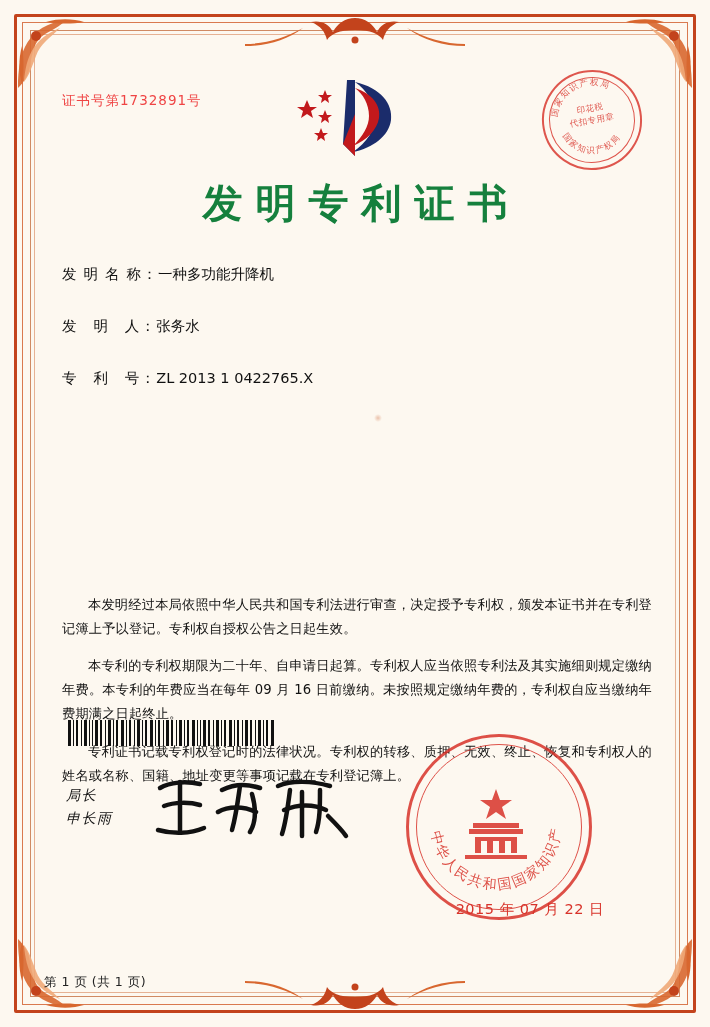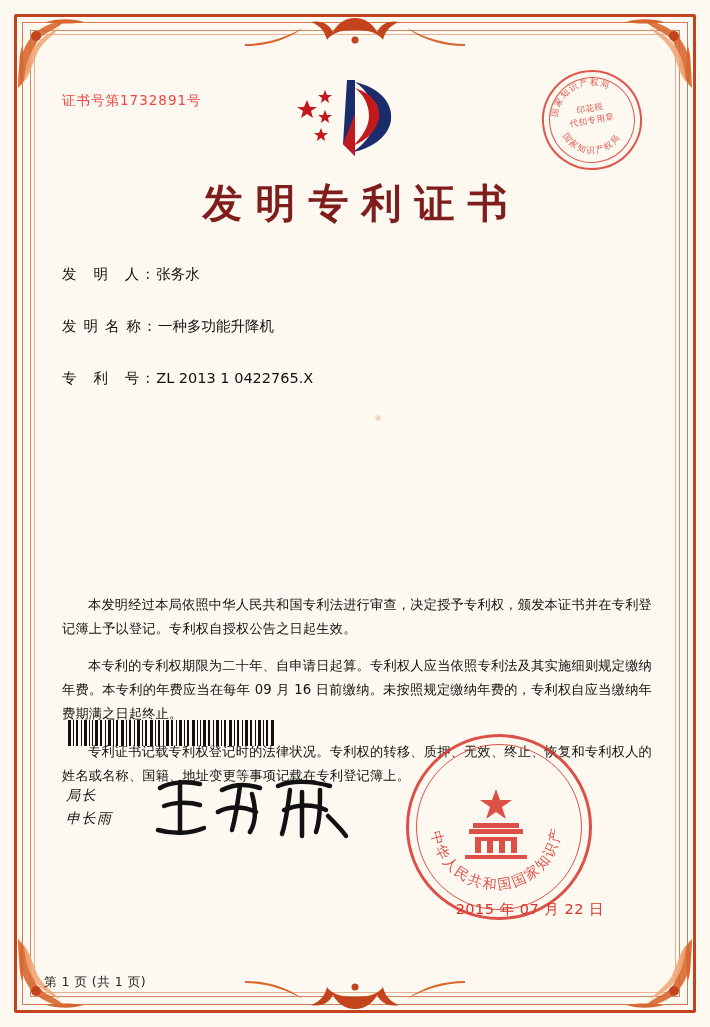--- a/index.html
+++ b/index.html
@@ -137,21 +137,21 @@
   }
 
   .title {
     position: absolute;
     left: 0; right: 0;
     top: 132px;
     text-align: center;
     font-size: 40px;
     letter-spacing: 13px;
     font-weight: bold;
-    color: #7f1d1d;
+    color: #15803d;
     font-family: Liberation Mono, monospace;
     text-indent: 13px;
   }
 
   .fields {
     position: absolute;
     left: 18px;
     right: 18px;
     top: 220px;
   }
@@ -361,24 +361,24 @@
         <div>代扣专用章</div>
       </div>
     </div>
 
     <div class="title">发明专利证书</div>
 
     <div class="wm"></div>
 
     <div class="fields">
       <div class="field">
-        <span class="lbl sp2">发　明　人：</span><span class="val">张务水</span>
+        <span class="lbl sp2">发 明 名 称：</span><span class="val">一种多功能升降机</span>
       </div>
       <div class="field">
-        <span class="lbl sp2">发 明 名 称：</span><span class="val">一种多功能升降机</span>
+        <span class="lbl sp2">发　明　人：</span><span class="val">张务水</span>
       </div>
       <div class="field">
         <span class="lbl sp2">专　利　号：</span><span class="val">ZL 2013 1 0422765.X</span>
       </div>
     </div>
 
     <div class="paras">
       <p class="para">本发明经过本局依照中华人民共和国专利法进行审查，决定授予专利权，颁发本证书并在专利登记簿上予以登记。专利权自授权公告之日起生效。</p>
       <p class="para">本专利的专利权期限为二十年、自申请日起算。专利权人应当依照专利法及其实施细则规定缴纳年费。本专利的年费应当在每年 09 月 16 日前缴纳。未按照规定缴纳年费的，专利权自应当缴纳年费期满之日起终止。</p>
       <p class="para">专利证书记载专利权登记时的法律状况。专利权的转移、质押、无效、终止、恢复和专利权人的姓名或名称、国籍、地址变更等事项记载在专利登记簿上。</p>

